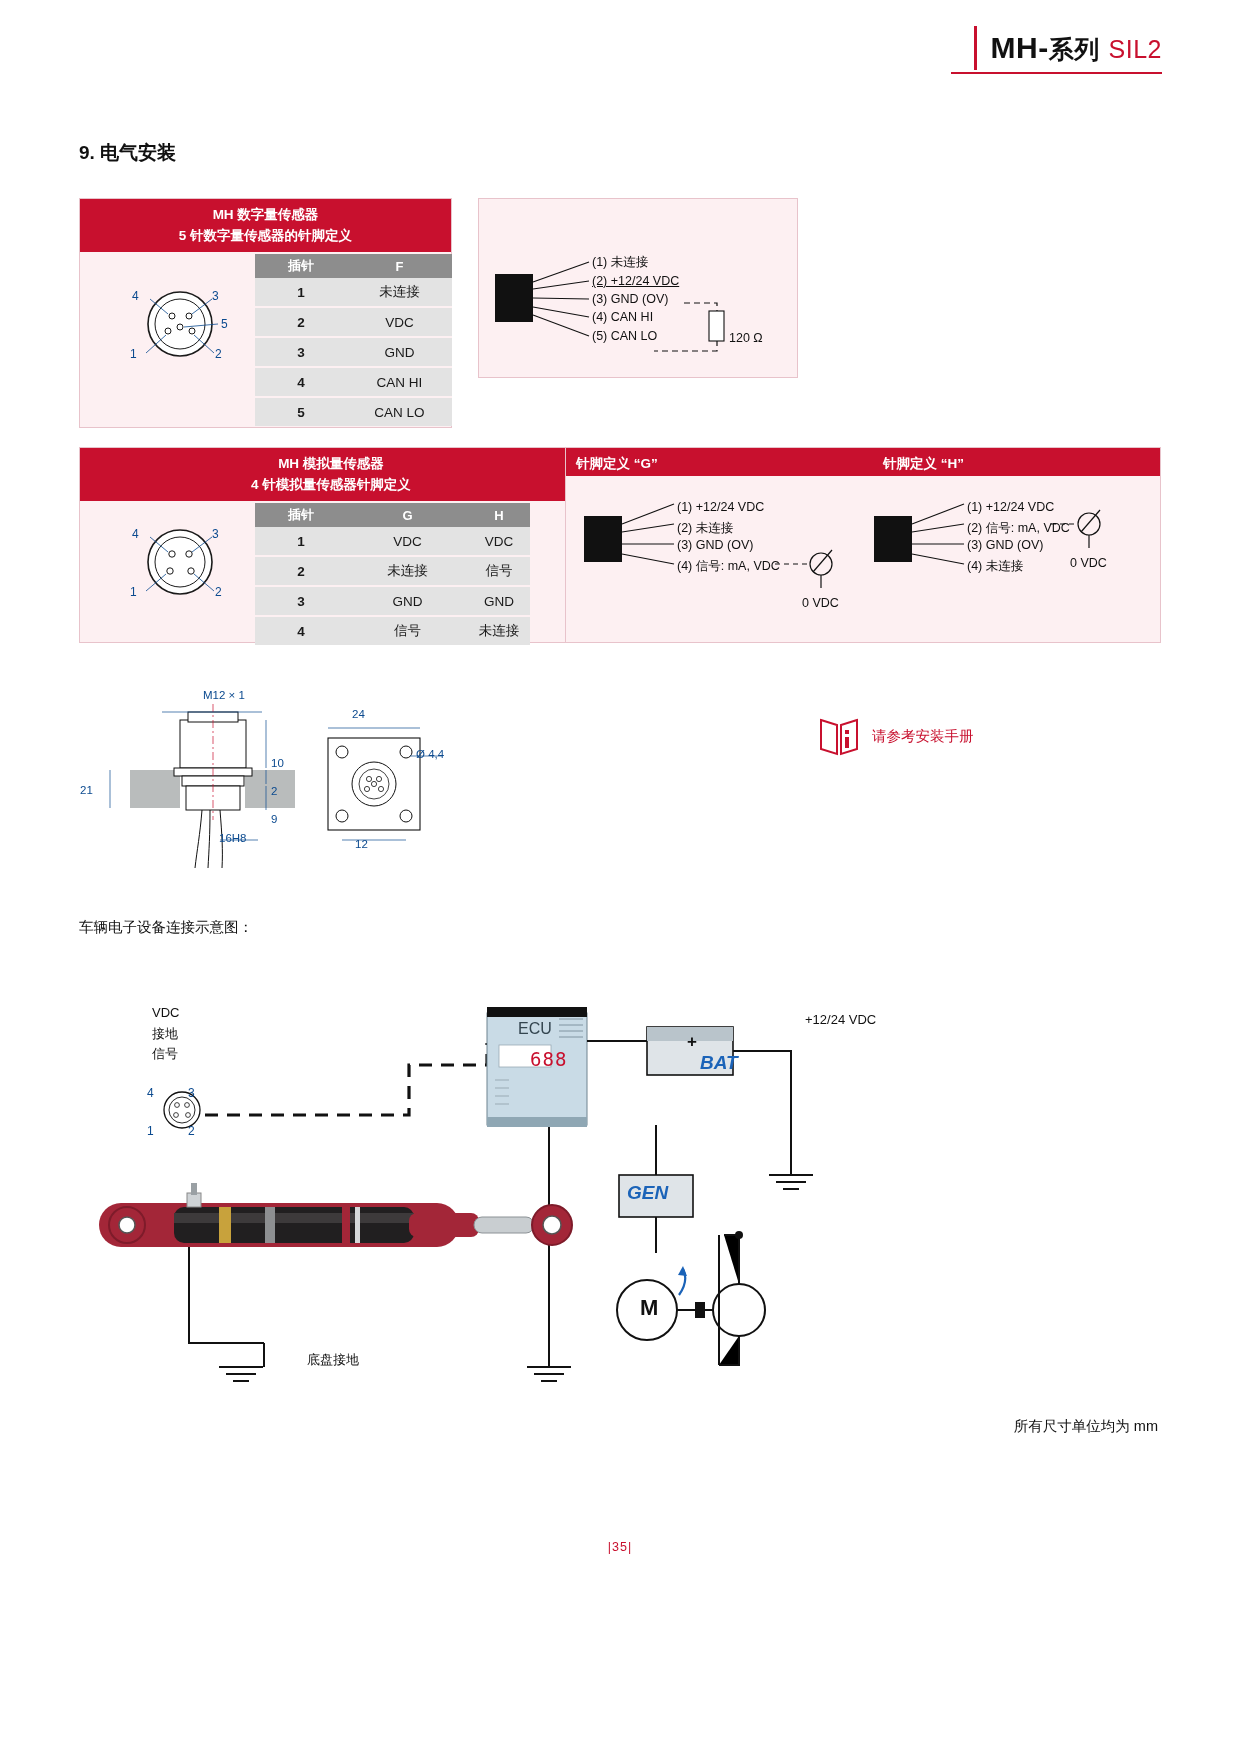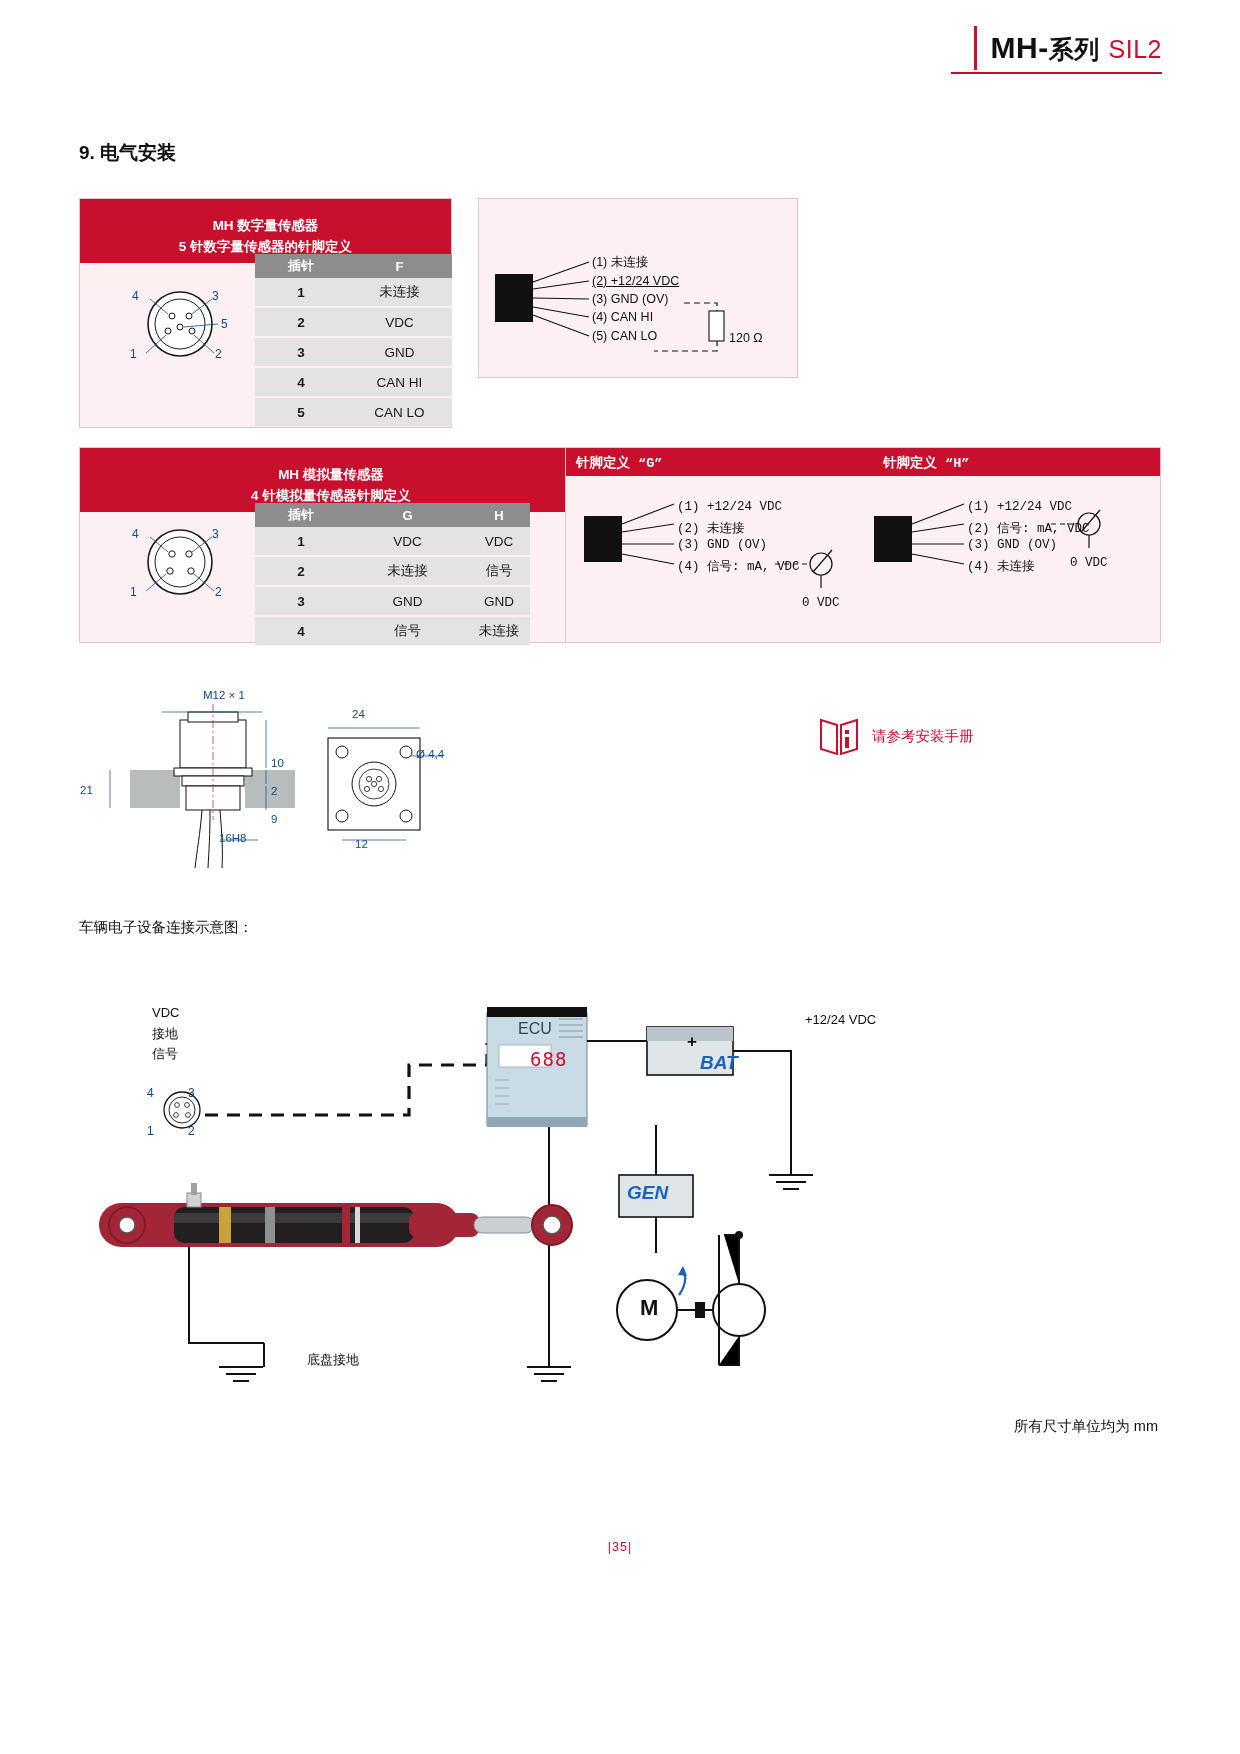--- a/index.html
+++ b/index.html
@@ -69,21 +69,21 @@
     border: 1px solid #e8c3cb;
     box-sizing: border-box;
   }
   .panel-head {
     background: #c8102e;
     color: #fff;
     text-align: center;
     font-size: 13.5px;
     font-weight: bold;
     line-height: 21px;
-    padding: 16px 4px 6px;
+    padding: 5px 4px 6px;
   }
   .panel-head.left {
     text-align: left;
     padding-left: 10px;
   }
 
   
   .pintable {
     border-collapse: collapse;
     font-size: 13.5px;
@@ -320,21 +320,21 @@
         </tr>
         <tr>
           <td class="pin">4</td>
           <td>信号</td>
           <td>未连接</td>
         </tr>
       </tbody>
     </table>
   </div>
 
-  <div class="panel" style="left:565px; top:447px; width:596px; height:196px;font-family:Liberation Mono, monospace;">
+  <div class="panel" style="left:565px; top:447px; width:596px; height:196px;">
     <div class="panel-head left" style="position:relative; height:28px; padding:0;">
       <span style="position:absolute; left:10px; top:5px;">针脚定义 “G”</span>
       <span style="position:absolute; left:317px; top:5px;">针脚定义 “H”</span>
     </div>
 
     <svg style="position:absolute; left:0; top:28px;" width="596" height="168" viewBox="0 0 596 168">
 
       <rect x="18" y="40" width="38" height="46" fill="#111"></rect>
       <line x1="56" y1="48" x2="108" y2="28" stroke="#111" stroke-width="1.1"></line>
       <line x1="56" y1="56" x2="108" y2="48" stroke="#111" stroke-width="1.1"></line>

